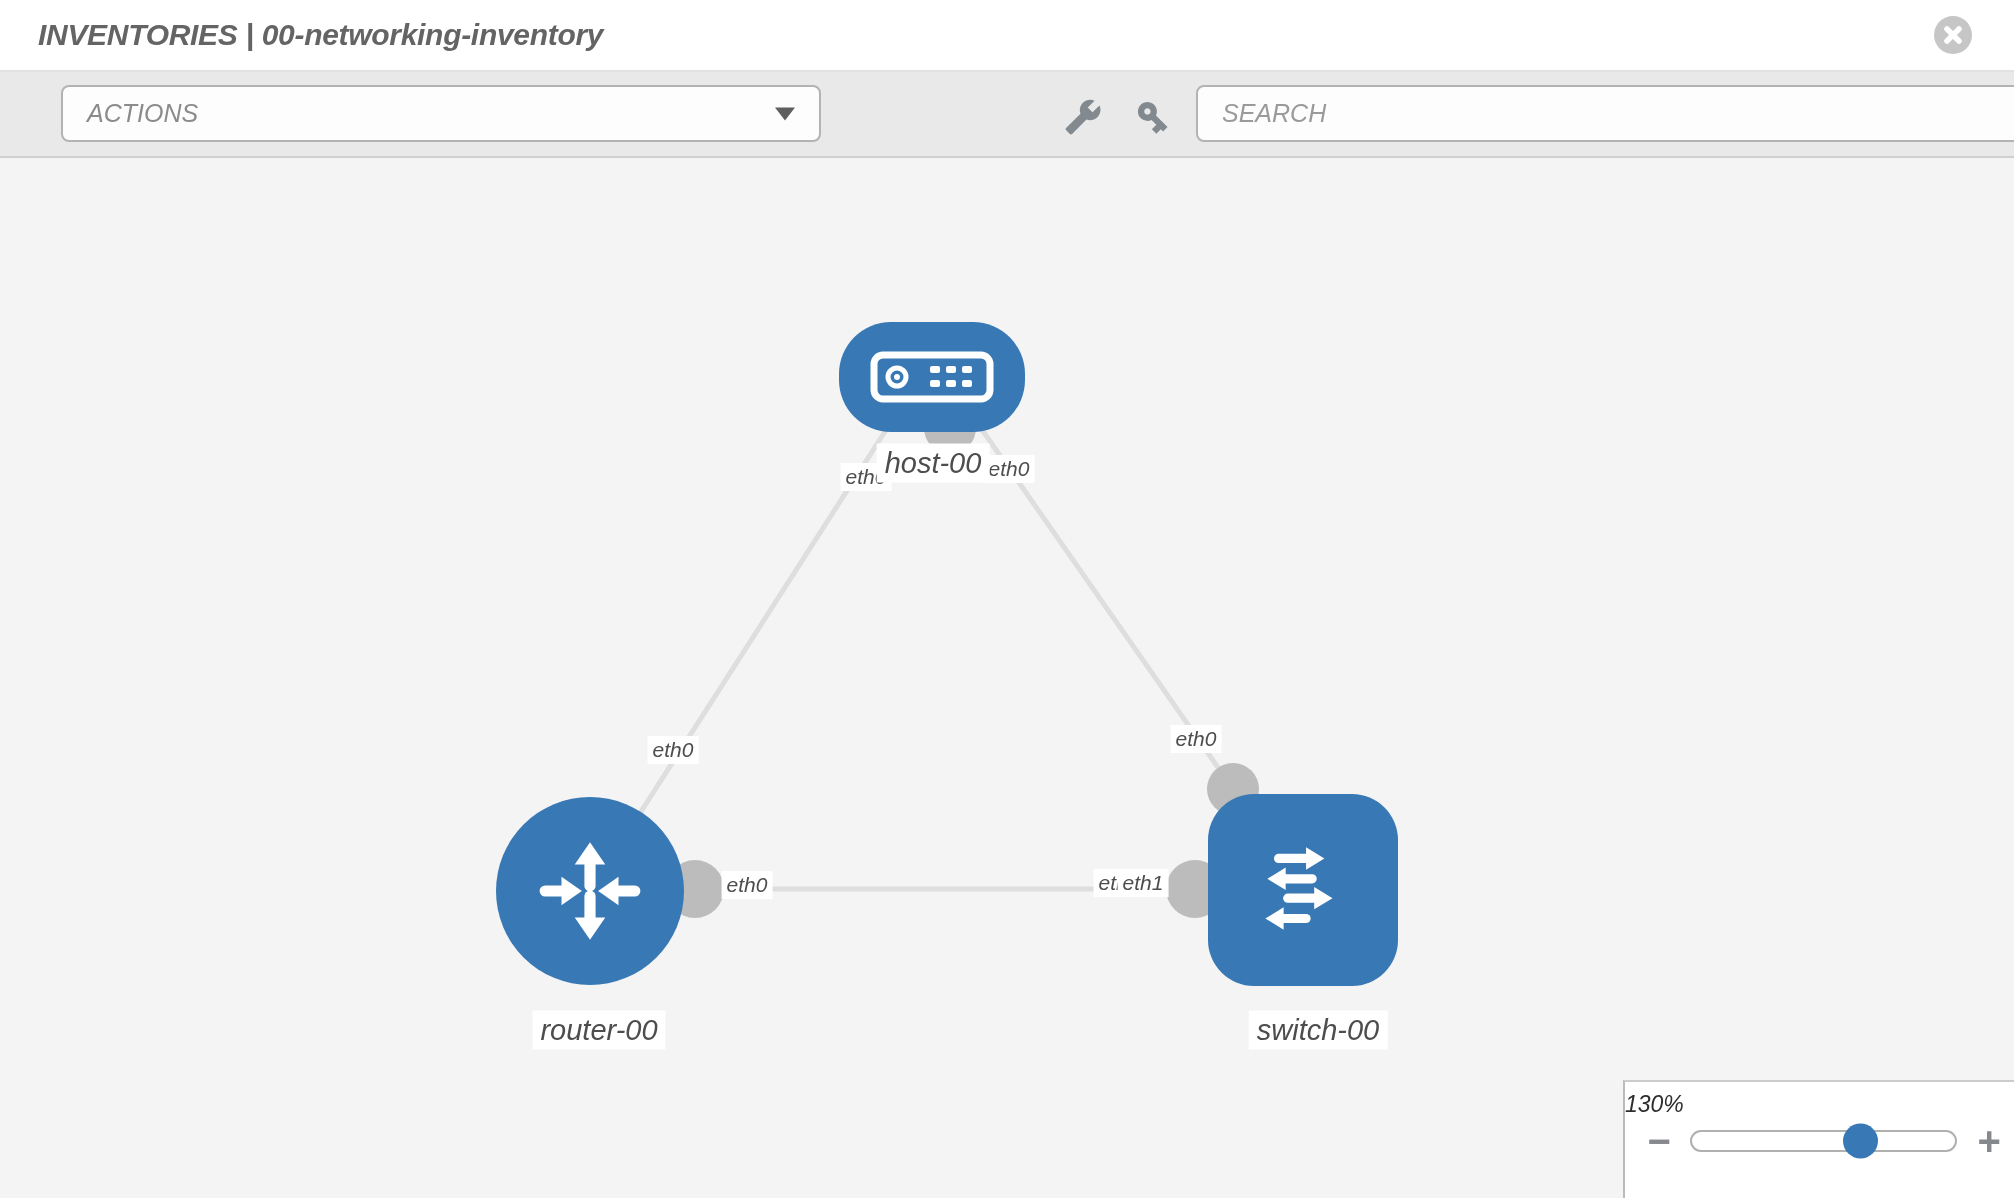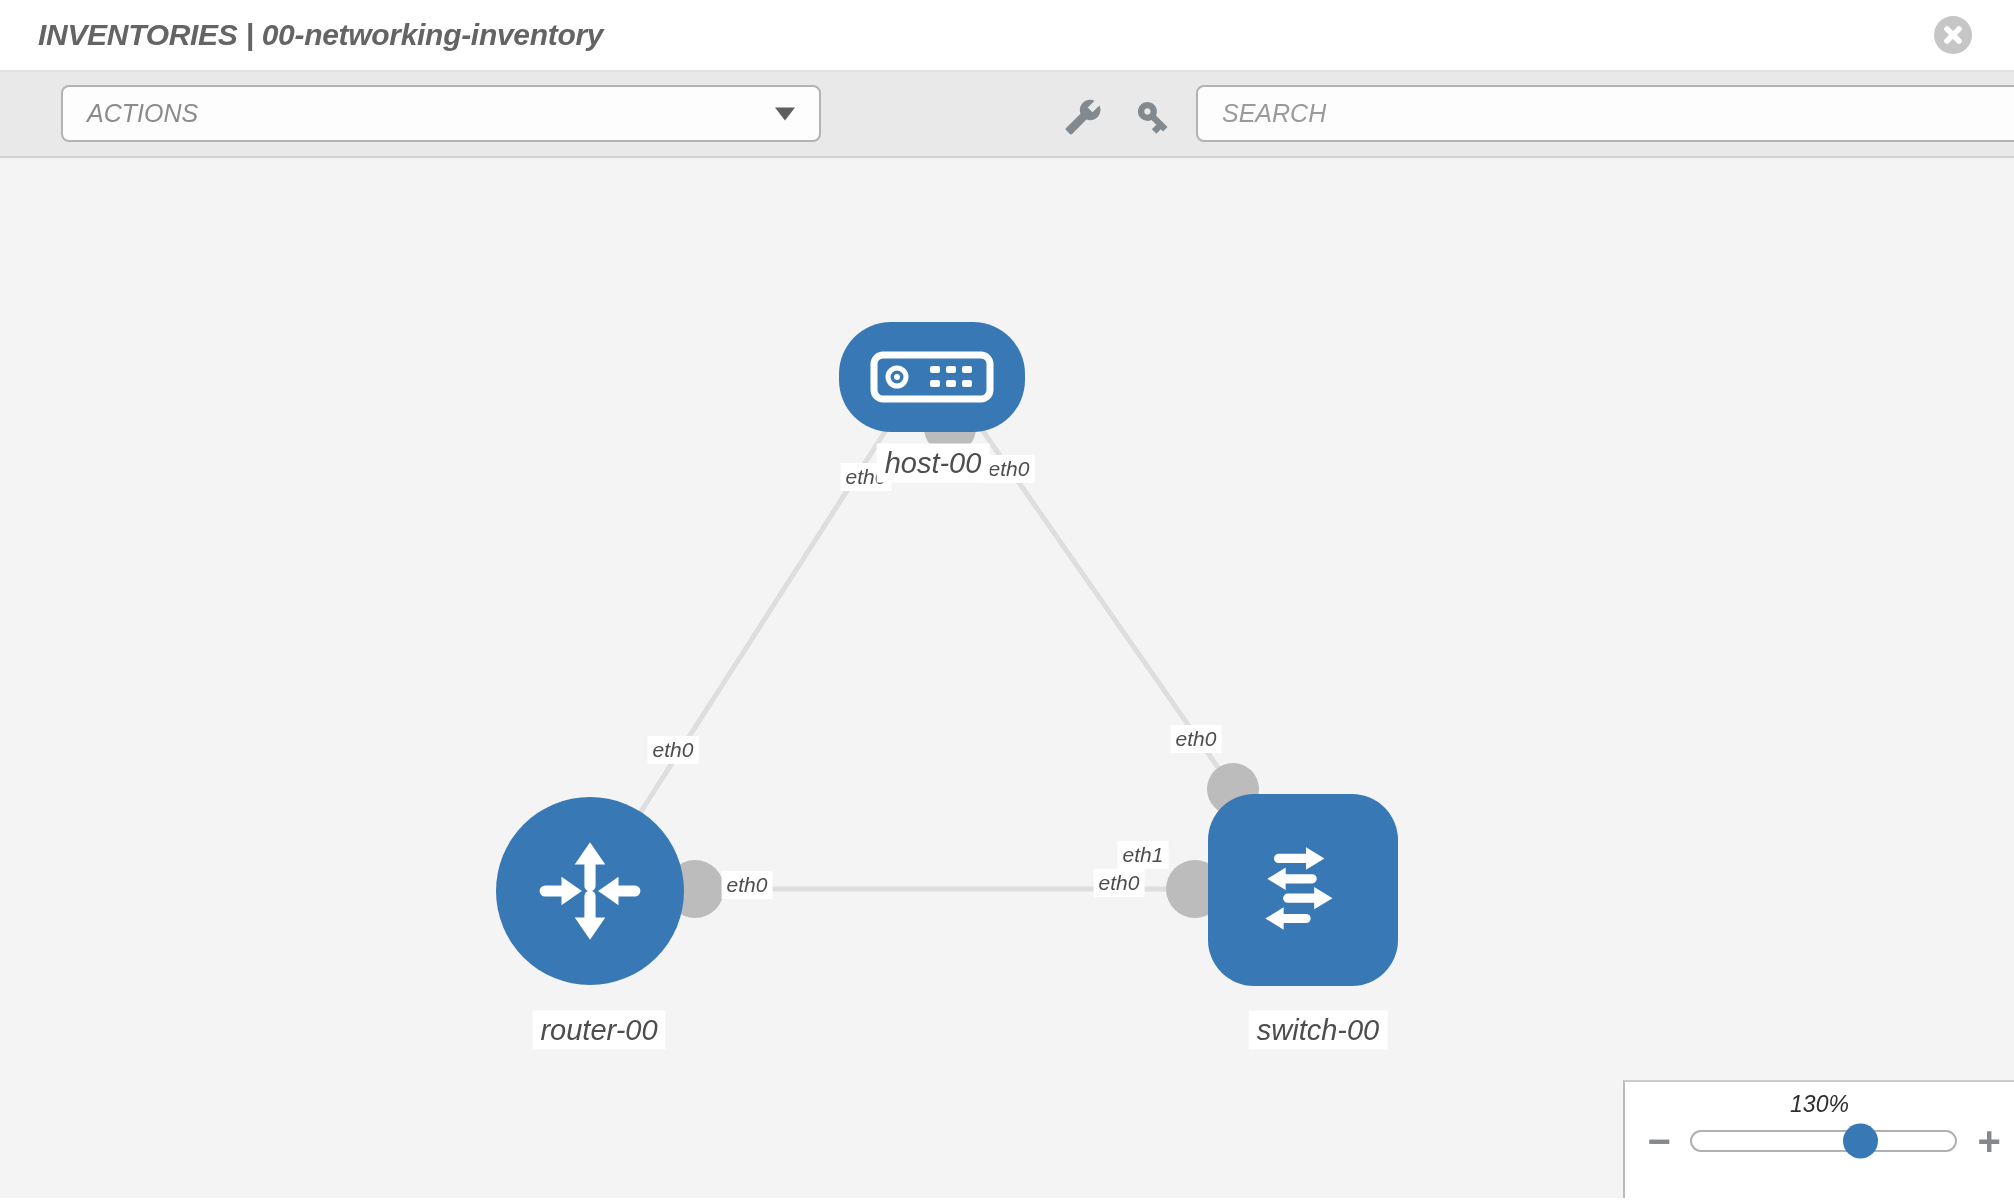--- a/index.html
+++ b/index.html
@@ -40,21 +40,21 @@
   .node-switch { left:1208px; top:636px; width:190px; height:192px; border-radius:46px; }
 
   .node-label { position:absolute; transform:translate(-50%,-50%); background:#ffffff; color:#4d4d4d;
                 font-size:29px; padding:3px 8px; white-space:nowrap; }
   .iface-label { position:absolute; transform:translate(-50%,-50%); background:#ffffff; color:#4d4d4d;
                  font-size:21px; padding:2px 5px; white-space:nowrap; }
 
   
   .zoom-panel { position:absolute; right:0; bottom:0; width:391px; height:118px; background:#ffffff;
                 border-top:2px solid #cccccc; border-left:2px solid #bbbbbb; }
-  .zoom-level { text-align:center; margin-top:9px; font-size:23px; color:#2e2e2e; }
+  .zoom-level { margin-top:9px; font-size:23px; color:#2e2e2e; }
   .zoom-row { display:flex; align-items:center; padding:6px 14px 0 22px; }
   .zoom-btn { font-size:40px; font-weight:bold; color:#85898d; line-height:34px; cursor:pointer;
               user-select:none; }
   .zoom-track { position:relative; flex:1; height:22px; margin:0 20px; background:#ffffff;
                 border:2px solid #b0b0b0; border-radius:12px; cursor:pointer; }
   .zoom-knob { position:absolute; top:50%; transform:translateY(-50%); width:35px; height:35px;
                border-radius:50%; background:var(--accent-color,#3878b5); cursor:grab; }
 </style>
 </head>
 <body>
@@ -154,21 +154,21 @@
         </g>
       </svg>
     </div>
 
     <div class="iface-label" style="left:866px; top:319px;">eth0</div>
     <div class="iface-label" style="left:1009px; top:311px;">eth0</div>
     <div class="iface-label" style="left:673px; top:592px;">eth0</div>
     <div class="iface-label" style="left:1196px; top:581px;">eth0</div>
     <div class="iface-label" style="left:747px; top:727px;">eth0</div>
     <div class="iface-label" style="left:1119px; top:725px;">eth0</div>
-    <div class="iface-label" style="left:1143px; top:697px;">eth1</div>
+    <div class="iface-label" style="left:1143px; top:725px;">eth1</div>
 
     <div class="node-label" style="left:933px; top:305px;">host-00</div>
     <div class="node-label" style="left:599px; top:872px;">router-00</div>
     <div class="node-label" style="left:1318px; top:872px;">switch-00</div>
 
     <div class="zoom-panel">
       <div class="zoom-level">130%</div>
       <div class="zoom-row">
         <span class="zoom-btn">−</span>
         <div class="zoom-track">

